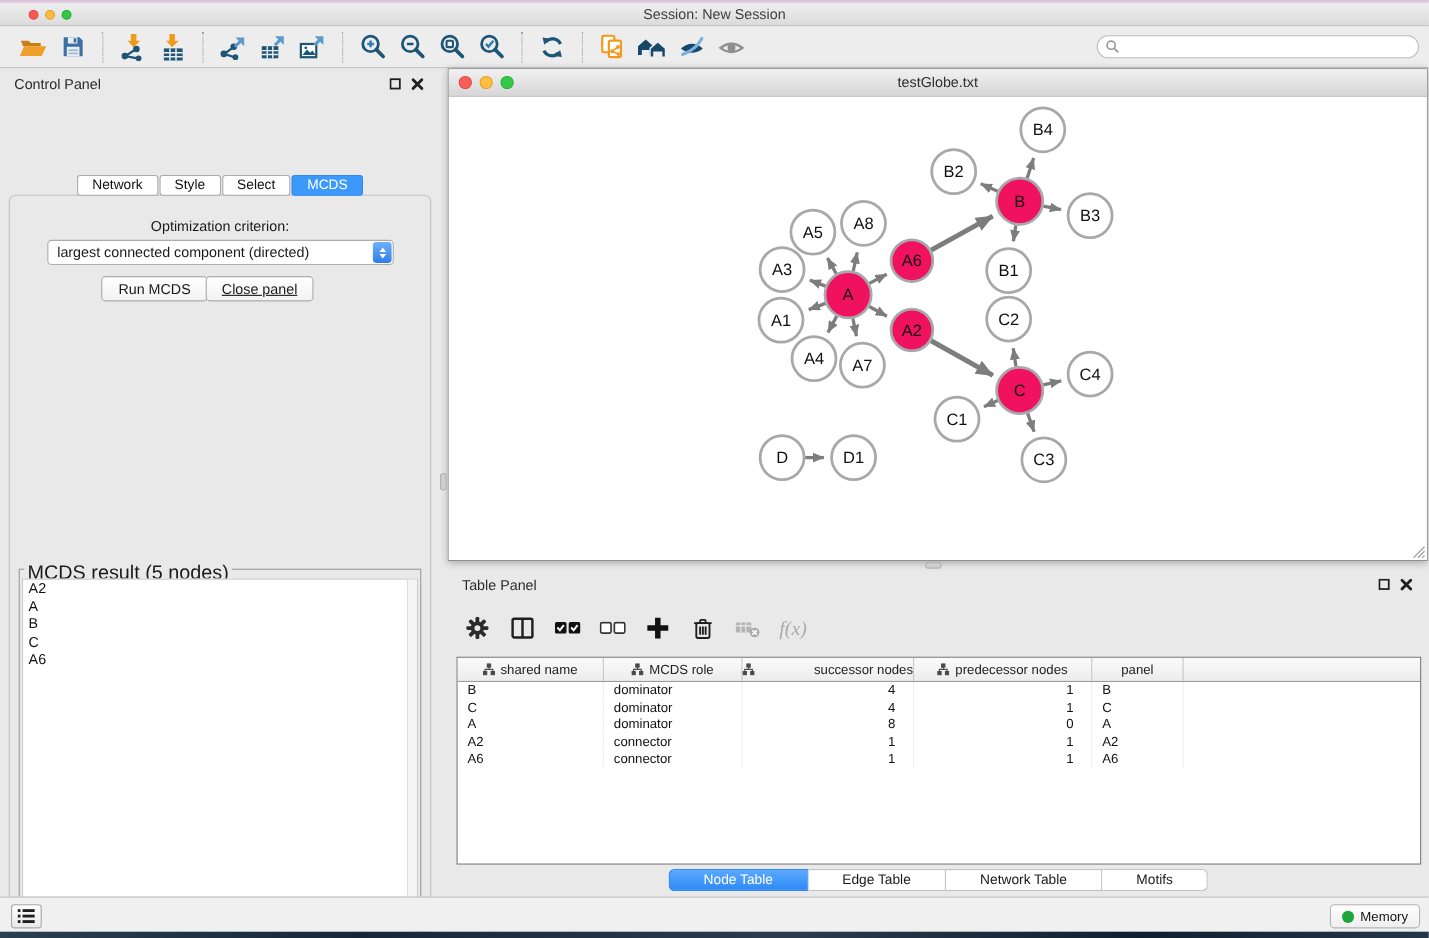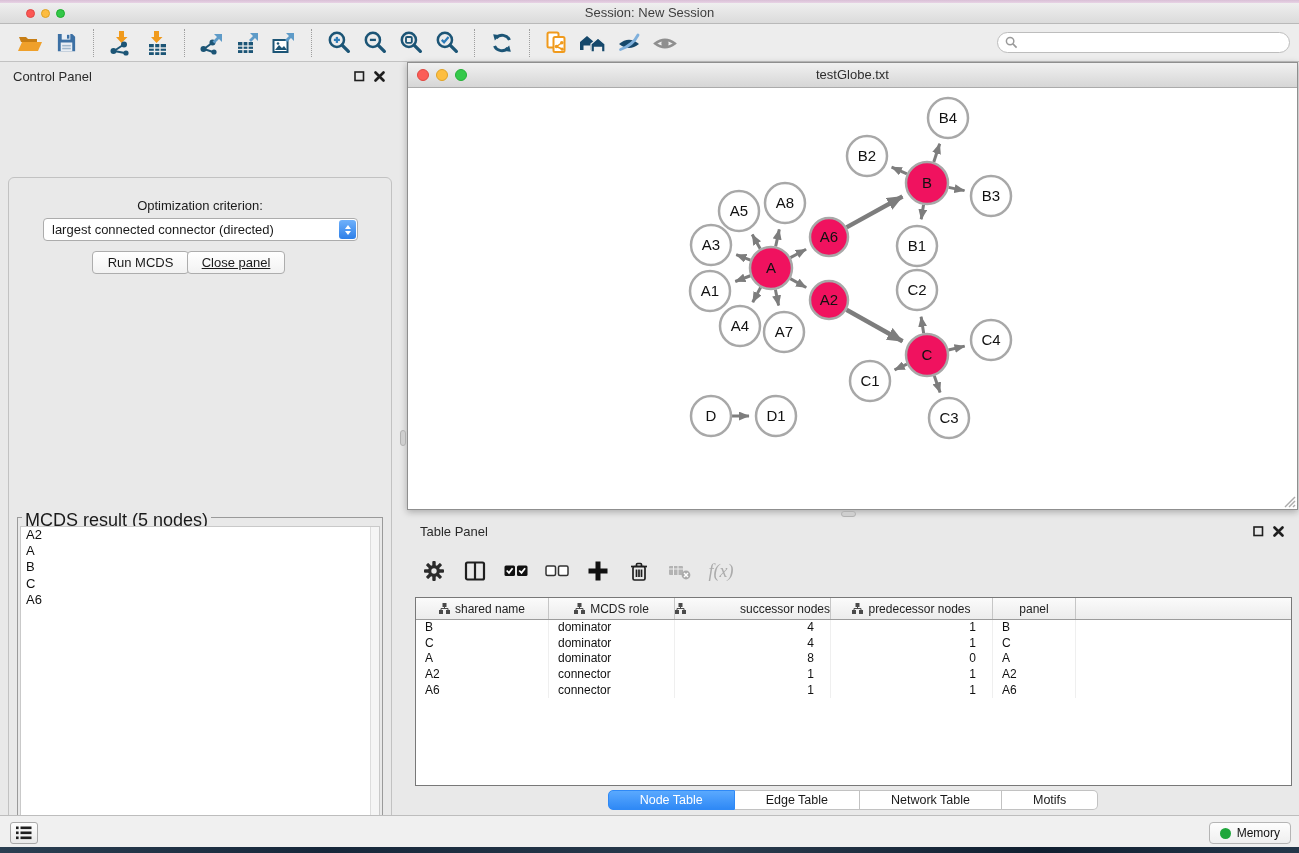--- a/index.html
+++ b/index.html
@@ -290,24 +290,30 @@
         <svg width="11" height="11">
           <rect x="1" y="1" width="8.5" height="8.5" fill="none" stroke="#1F1F1F" stroke-width="1.6"></rect>
         </svg>
       </span>
       <span class="ph-btn">
         <svg width="11" height="11">
           <path d="M1.5 1.5 L9.5 9.5 M9.5 1.5 L1.5 9.5" stroke="#1F1F1F" stroke-width="2.6" stroke-linecap="round"></path>
         </svg>
       </span>
     </div>
+    <div class="ctrl-tabs">
+        <div class="ctab">Network</div>
+        <div class="ctab">Style</div>
+        <div class="ctab">Select</div>
+        <div class="ctab active">MCDS</div>
+      </div>
     <div class="ctrl-body"></div>
     <div class="opt-label">Optimization criterion:</div>
     <div class="combo">
-      <span class="val">largest connected connector (directed)</span>
+      <span class="val">largest connected component (directed)</span>
       <span class="spin">
           <i class="up"></i>
           <i class="dn"></i>
         </span>
     </div>
     <div class="pbtn run">Run MCDS</div>
     <div class="pbtn close">Close panel</div>
     <div class="result-group">
       <span class="legend">MCDS result (5 nodes)</span>
       <div class="result-list">

